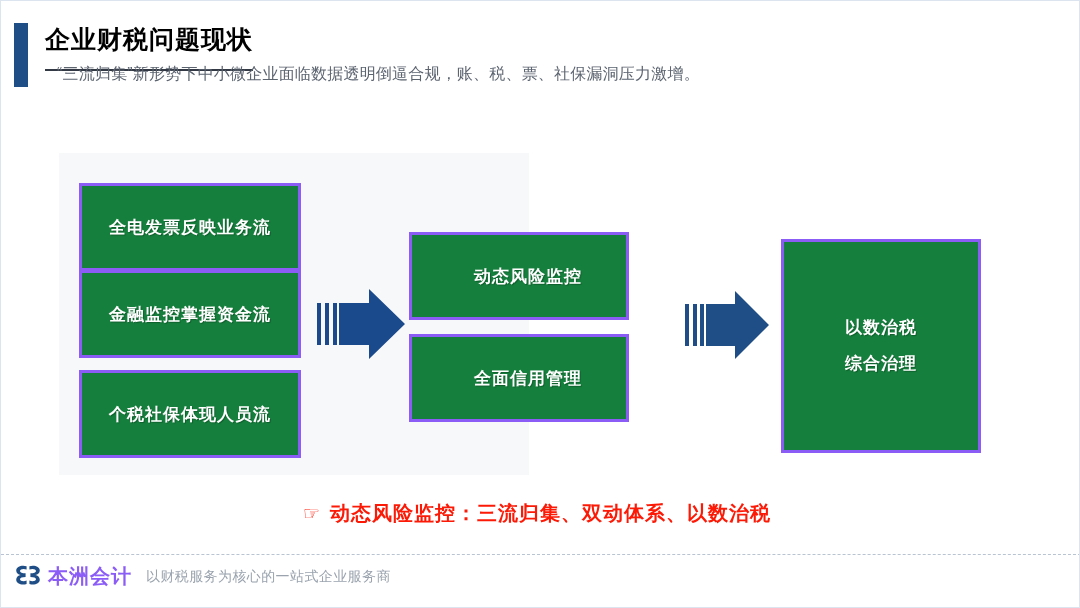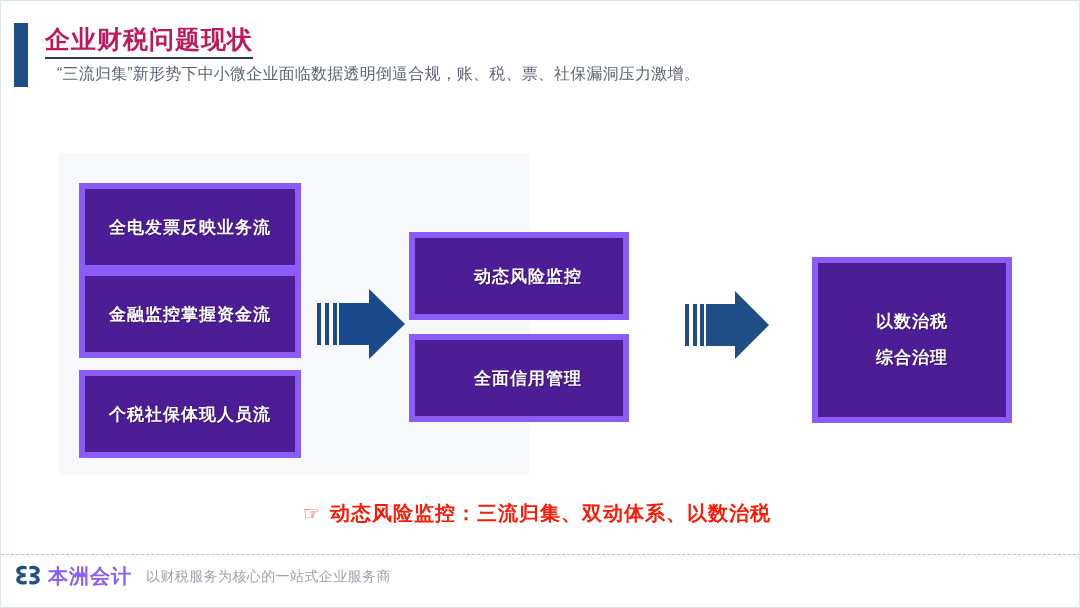--- a/index.html
+++ b/index.html
@@ -28,24 +28,24 @@
     width: 14px;
     height: 64px;
     background: #1f4e87;
   }
   #page-title {
     position: absolute;
     left: 44px;
     top: 24px;
     font-size: 25px;
     font-weight: bold;
-    color: #be185d;
+    color: #000000;
     letter-spacing: 1px;
     border-bottom: 2px solid #333a45;
-    padding-bottom: 3px;
+    padding-bottom: 15px;
     line-height: 1.15;
     white-space: nowrap;
   }
   #page-subtitle {
     position: absolute;
     left: 56px;
     top: 63px;
     font-size: 16px;
     color: #5c6470;
     letter-spacing: 0.2px;
@@ -63,22 +63,22 @@
   #gray-panel {
     position: absolute;
     left: 58px;
     top: 152px;
     width: 470px;
     height: 322px;
     background: #f7f8f9;
   }
   .blue-box {
     position: absolute;
-    background: #4c1d95;
-    border: 6px solid #8b5cf6;
+    background: #15803d;
+    border: 3px solid #8b5cf6;
     box-sizing: border-box;
     color: #ffffff;
     font-weight: bold;
     display: flex;
     align-items: center;
     justify-content: center;
     text-align: center;
     text-shadow: 1px 1px 1px rgba(0,0,0,0.28);
     letter-spacing: 1px;
   }
@@ -86,27 +86,26 @@
   #box-left-1 { top: 182px; }
   #box-left-2 { top: 269px; }
   #box-left-3 { top: 369px; text-align: right; }
 
   .box-mid   { left: 408px; width: 220px; height: 88px; font-size: 17px; padding-left: 18px; }
   #box-mid-1 { top: 231px; }
   #box-mid-2 { top: 333px; }
 
   #box-right {
     left: 780px;
-    top: 256px;
+    top: 238px;
     width: 200px;
-    height: 166px;
+    height: 214px;
     font-size: 17px;
     flex-direction: column;
     line-height: 2.1;
-    margin-left: 31px;
   }
   #box-right .line { display: block; }
 
   
   .arrow-group { position: absolute; }
   #arrow-1 { left: 314px; top: 286px; }
   #arrow-2 { left: 682px; top: 288px; }
 
   
   #red-callout {

